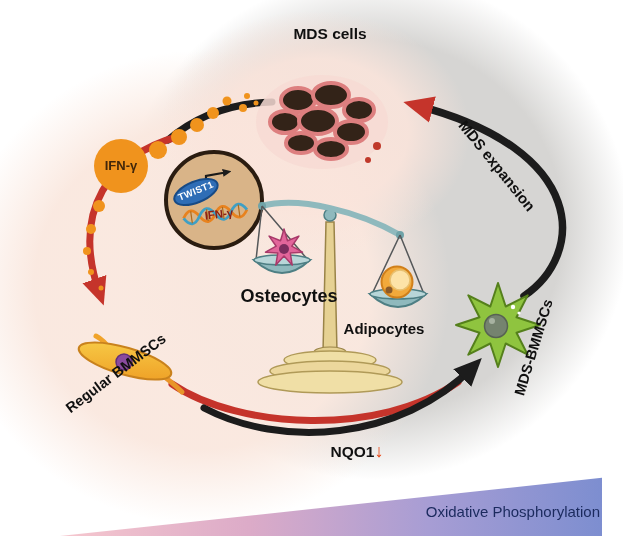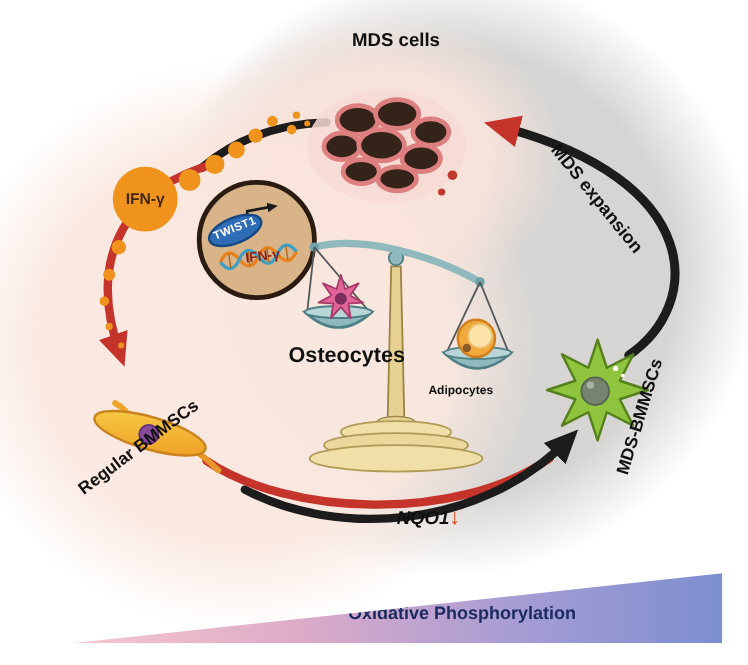--- a/index.html
+++ b/index.html
@@ -19,36 +19,36 @@
   .lbl { position:absolute; font-weight:bold; color:#101010; text-align:center; line-height:1.3; }
   .lbl-mds-cells { left:265px; top:24px; width:130px; font-size:15.5px; }
   .lbl-mds-expansion { left:419px; top:156px; width:156px; font-size:15px;
     transform:rotate(51deg); }
   .lbl-ifng { left:91px; top:158px; width:60px; font-size:13px; color:#42270a; }
   .lbl-inset-twist1 { left:166px; top:185px; width:60px; font-size:9.5px; color:#ffffff;
     transform:rotate(-22deg); letter-spacing:0.4px; }
   .lbl-inset-ifng { left:191px; top:207px; width:56px; font-size:11.5px; color:#8b1f14;
     transform:rotate(-7deg); }
   .lbl-osteocytes { left:239px; top:285px; width:100px; font-size:18px; }
-  .lbl-adipocytes { left:334px; top:319px; width:100px; font-size:10px; }
+  .lbl-adipocytes { left:334px; top:319px; width:100px; font-size:15px; }
   .lbl-mds-bmmscs { left:469px; top:338px; width:130px; font-size:14.5px;
     transform:rotate(-73deg); }
   .lbl-regular-bmmscs { left:46px; top:364px; width:140px; font-size:14.5px;
     transform:rotate(-37deg); }
   .lbl-stat1 { left:301px; top:395px; width:110px; font-size:15.5px; }
-  .lbl-nqo1  { left:302px; top:420px; width:110px; font-size:15.5px;font-style:italic; }
+  .lbl-nqo1  { left:302px; top:440px; width:110px; font-size:15.5px; }
   .lbl-ros   { left:294px; top:449px; width:110px; font-size:15.5px; }
   .ra { color:#e8420e; font-size:18px; font-weight:bold; }
 
   .triangle { position:absolute; left:60px; top:476px; width:542px; height:60px;
     clip-path:polygon(0% 100%, 100% 3%, 100% 100%);
     background:linear-gradient(90deg, #f6c7ce 0%, #dcabc8 35%, #a79dd4 68%, #7d8ed0 100%);
     filter:drop-shadow(2px 2px 2px rgba(0,0,0,0.25)); }
-  .tri-label { position:absolute; left:230px; top:27px; width:310px; text-align:left;
-    font-weight:bold; font-size:15px; color:#1b2a5e; }
+  .tri-label { position:absolute; left:230px; top:27px; width:310px; text-align:right;
+    font-weight:normal; font-size:15px; color:#1b2a5e; }
 </style>
 </head>
 <body>
 
 <div class="canvas">
 
   <div class="blob blob-gray"></div>
   <div class="blob blob-peach"></div>
   <div class="blob blob-peach-top"></div>
 

